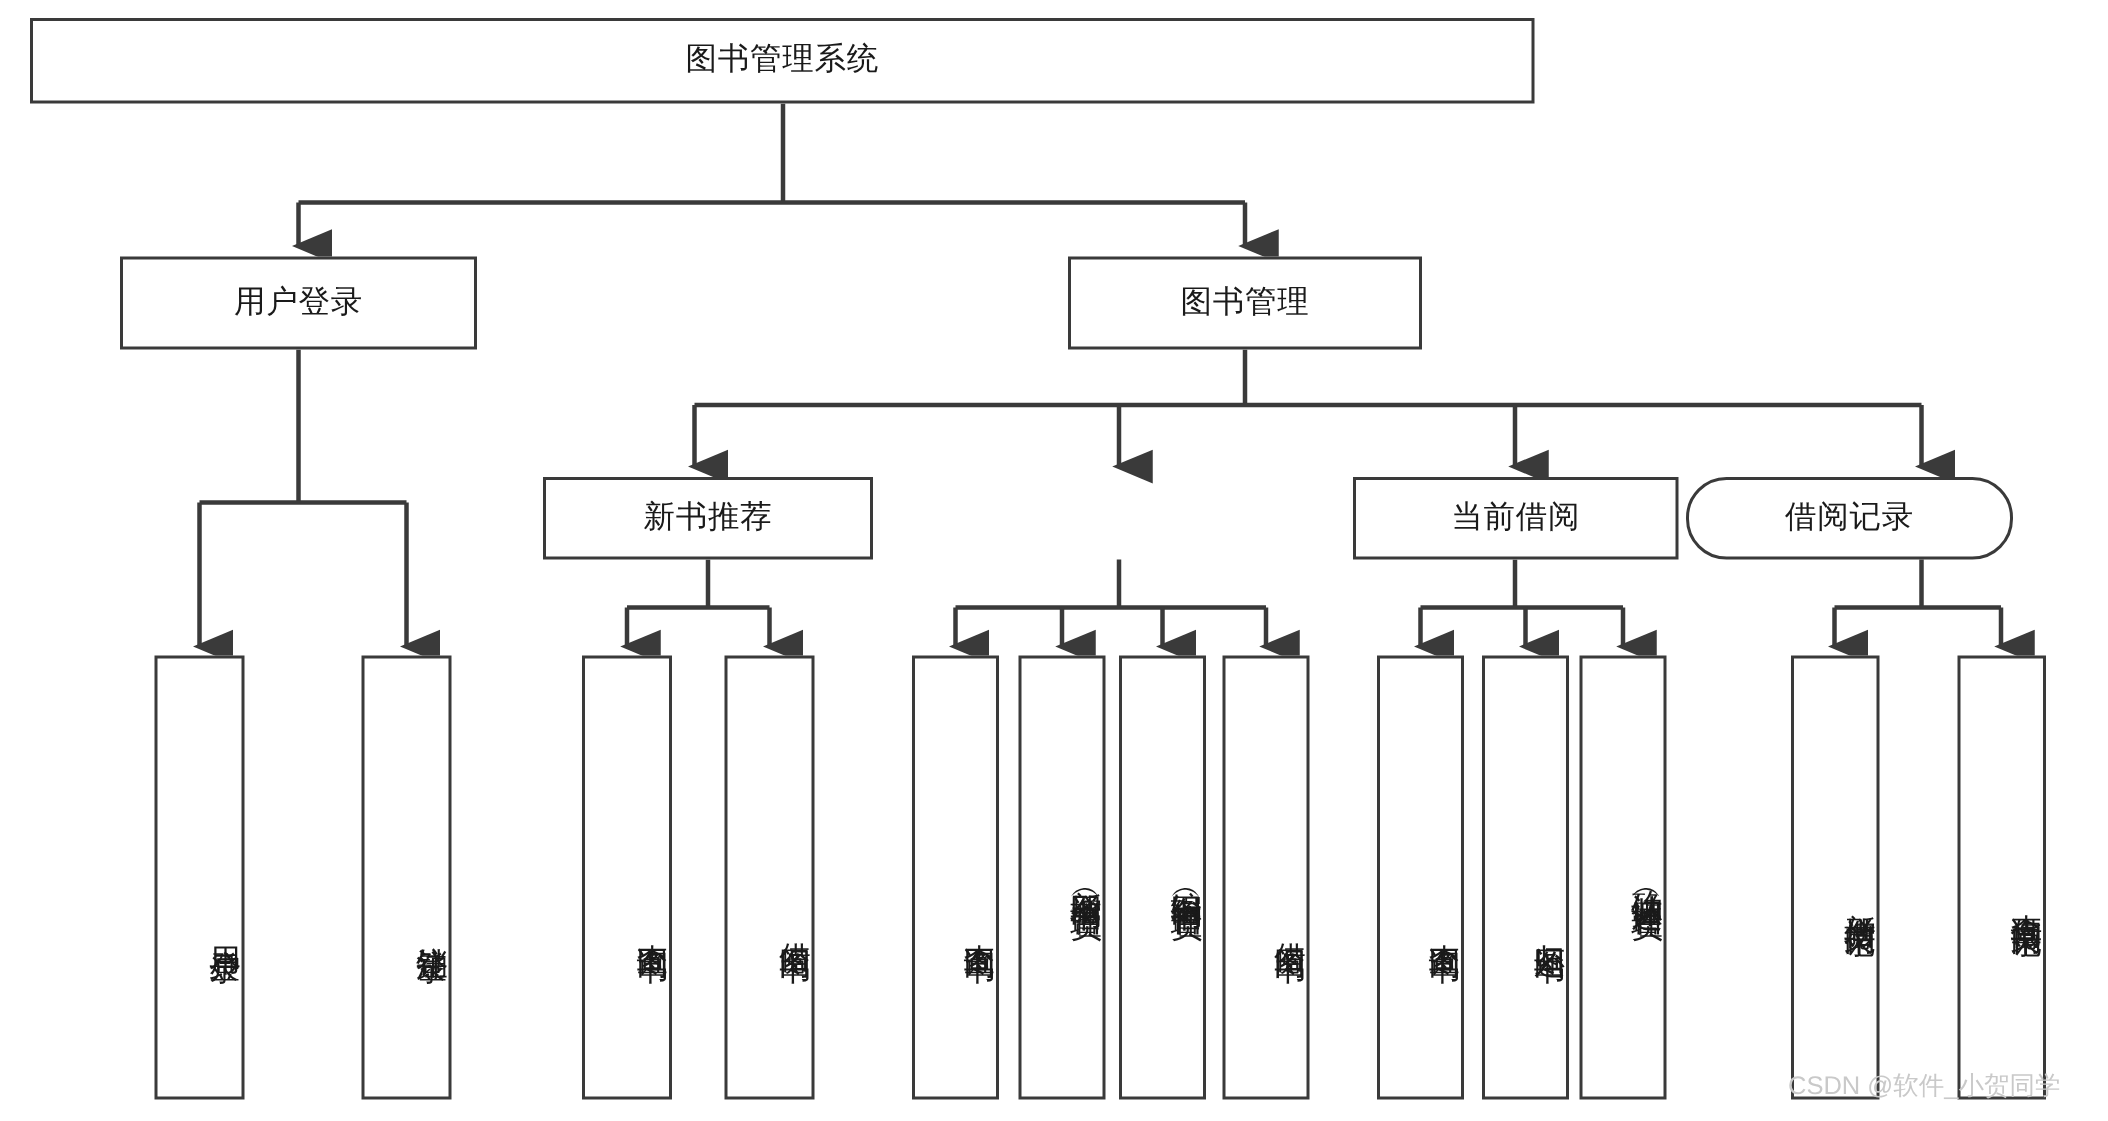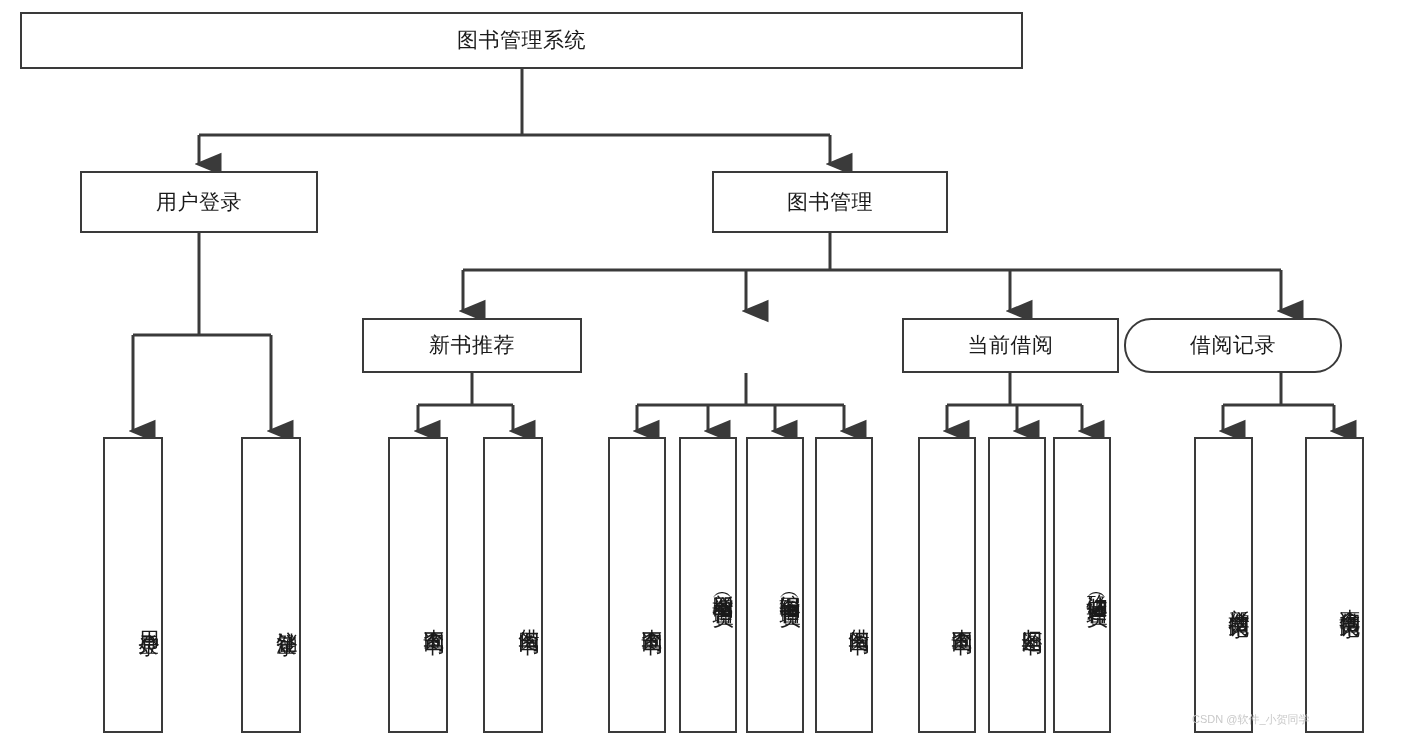--- a/index.html
+++ b/index.html
@@ -51,21 +51,21 @@
     align-items: flex-start;
     justify-content: center;
   }
   .node.v span {
     display: block;
   }
   .watermark {
     position: absolute;
     left: 1192px;
     top: 712px;
-    font-size: 11px;
+    font-size: 17px;
     color: #c9c9c9;
     white-space: nowrap;
     z-index: 3;
     font-family: "Liberation Sans", "DejaVu Sans", sans-serif;
   }
 </style>
 </head>
 <body>
 
 <div id="canvas">

